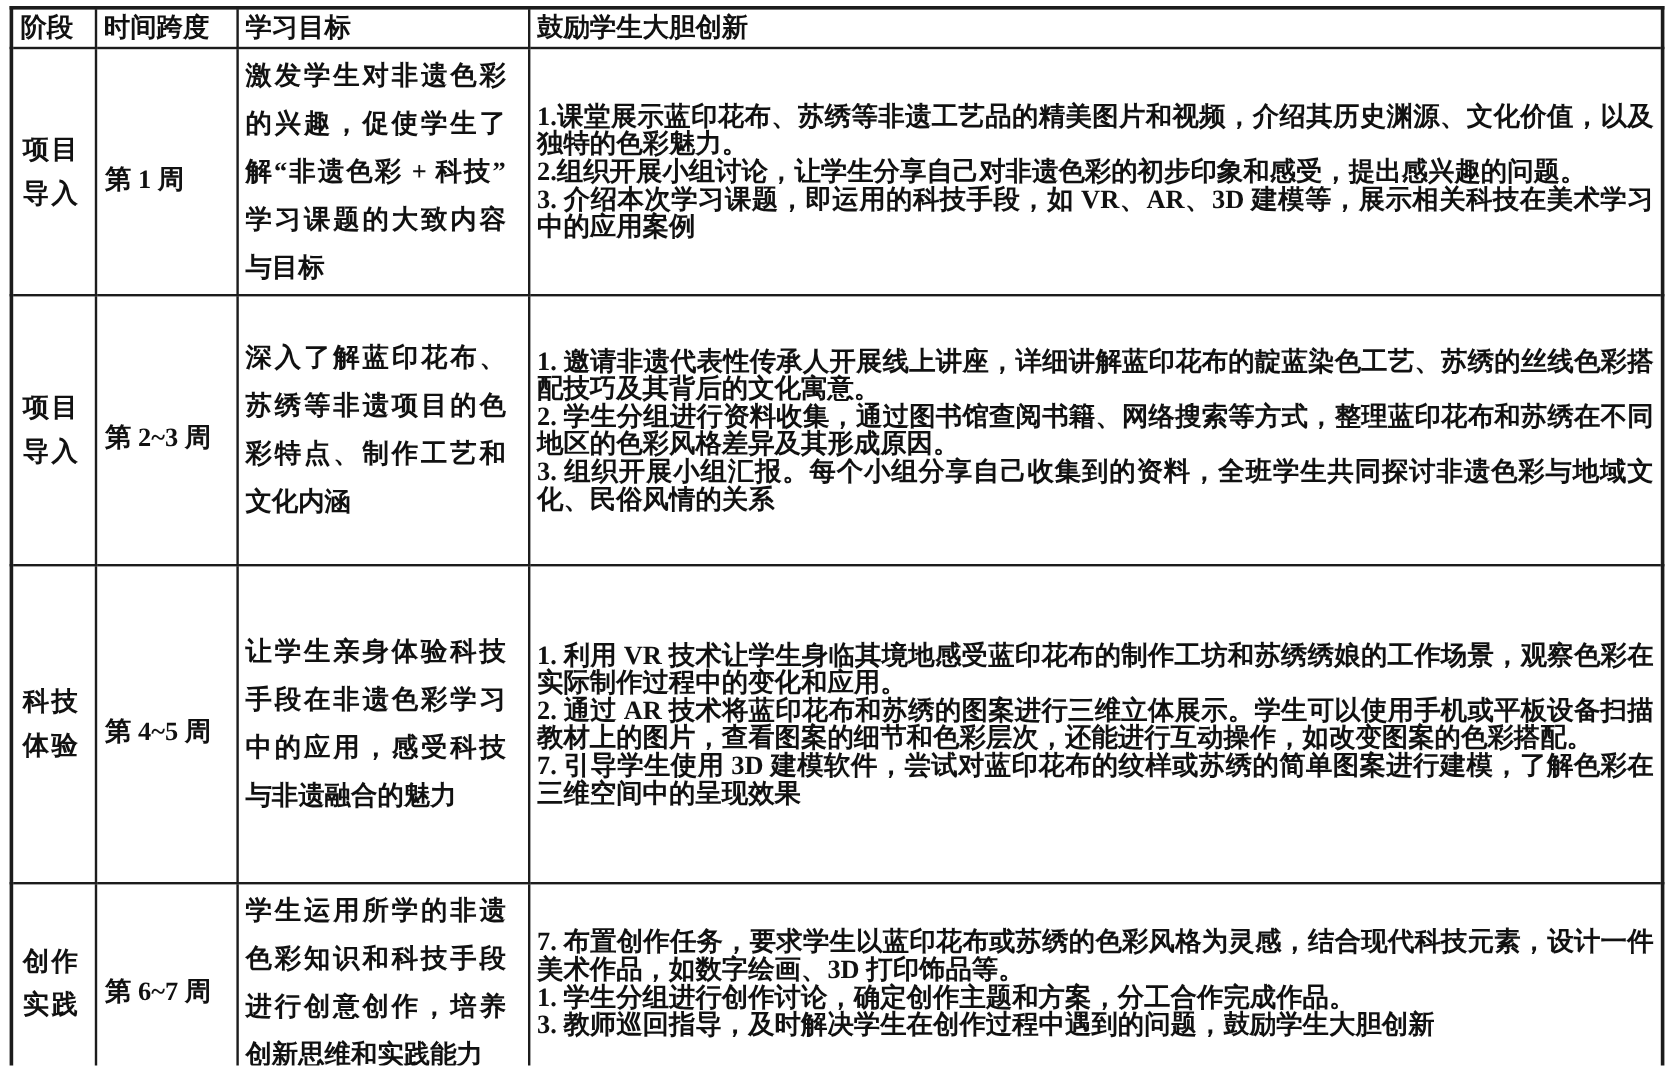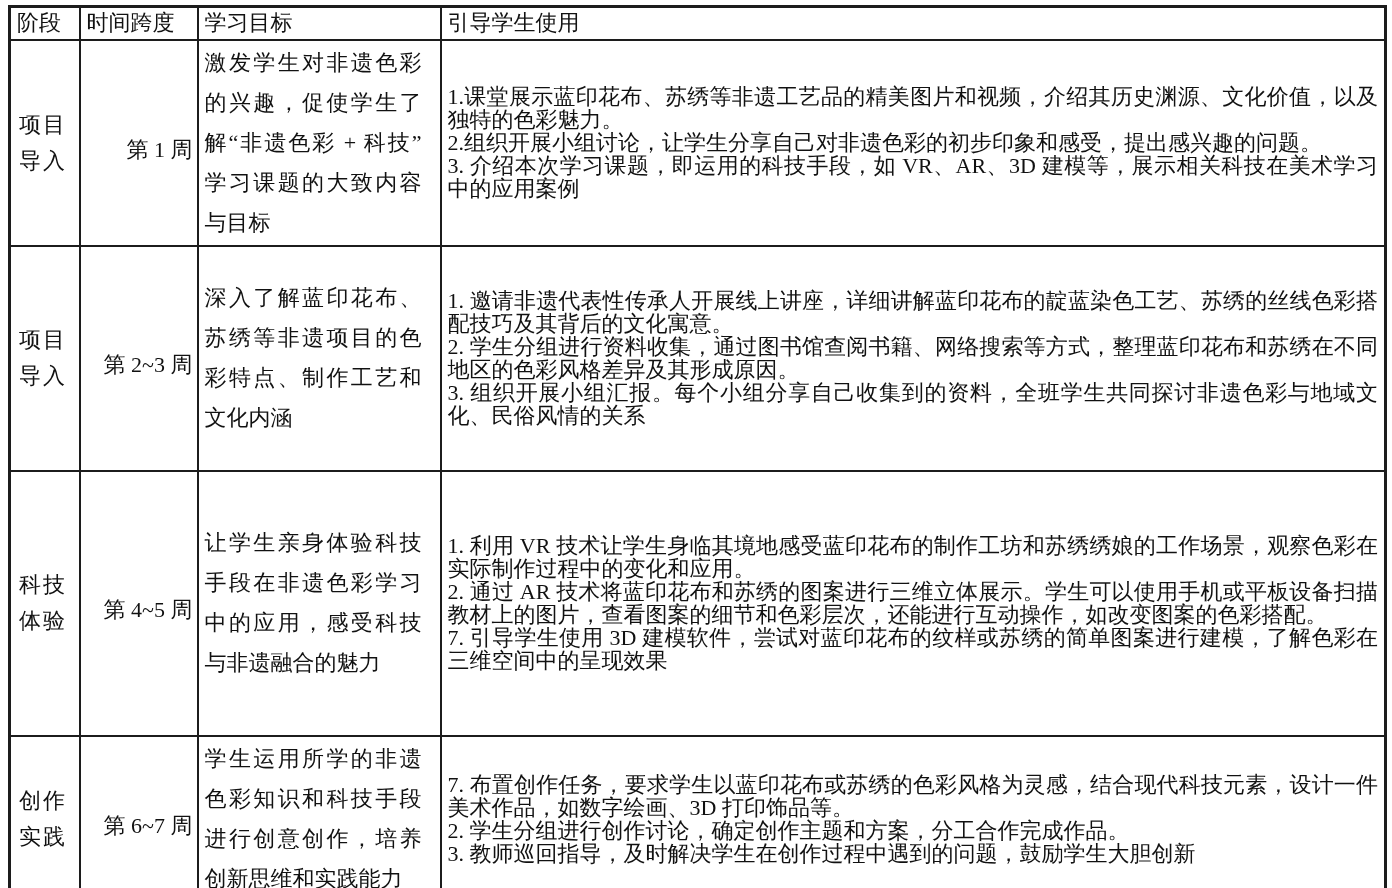--- a/index.html
+++ b/index.html
@@ -28,21 +28,21 @@
     border-bottom-width: 4px;
     font-size: 22px;
   }
   col.c1 { width: 70px; }
   col.c2 { width: 118px; }
   col.c3 { width: 243px; }
   col.c4 { width: 945px; }
   th, td {
     border: 2px solid #1c1c1c;
     vertical-align: middle;
-    font-weight: normal;
+    font-weight: bold;
     box-sizing: border-box;
     margin-top: 20px;
   }
   thead tr { height: 33px; }
   th {
     text-align: left;
     padding: 1px 4px 1px 6px;
     line-height: 28px;
     white-space: nowrap;
     overflow: hidden;
@@ -54,21 +54,20 @@
   td.stage {
     padding: 2px 4px 2px 8px;
     line-height: 36px;
     letter-spacing: 2px;
   }
   td.time {
     padding: 16px 4px 2px 7px;
     line-height: 30px;
     white-space: nowrap;
     overflow: hidden;
-    text-align: right;
   }
   td.goal {
     padding: 2px 18px 2px 6px;
     line-height: 40px;
     text-align: justify;
   }
   td.tasks {
     padding: 2px 6px 2px 6px;
     line-height: 23px;
     vertical-align: middle;
@@ -87,21 +86,21 @@
       <col class="c1">
         <col class="c2">
         <col class="c3">
         <col class="c4">
     </colgroup>
     <thead>
       <tr>
         <th>阶段</th>
         <th>时间跨度</th>
         <th>学习目标</th>
-        <th>引导学生使用</th>
+        <th>鼓励学生大胆创新</th>
       </tr>
     </thead>
     <tbody>
       <tr class="r1">
         <td class="stage">项目导入</td>
         <td class="time">第 1 周</td>
         <td class="goal">激发学生对非遗色彩的兴趣，促使学生了解“非遗色彩 + 科技”学习课题的大致内容与目标</td>
         <td class="tasks">
           <div class="task">1.课堂展示蓝印花布、苏绣等非遗工艺品的精美图片和视频，介绍其历史渊源、文化价值，以及独特的色彩魅力。</div>
           <div class="task">2.组织开展小组讨论，让学生分享自己对非遗色彩的初步印象和感受，提出感兴趣的问题。</div>
@@ -127,19 +126,19 @@
           <div class="task">2. 通过 AR 技术将蓝印花布和苏绣的图案进行三维立体展示。学生可以使用手机或平板设备扫描教材上的图片，查看图案的细节和色彩层次，还能进行互动操作，如改变图案的色彩搭配。</div>
           <div class="task">7. 引导学生使用 3D 建模软件，尝试对蓝印花布的纹样或苏绣的简单图案进行建模，了解色彩在三维空间中的呈现效果</div>
         </td>
       </tr>
       <tr class="r4">
         <td class="stage">创作实践</td>
         <td class="time">第 6~7 周</td>
         <td class="goal">学生运用所学的非遗色彩知识和科技手段进行创意创作，培养创新思维和实践能力</td>
         <td class="tasks">
           <div class="task">7. 布置创作任务，要求学生以蓝印花布或苏绣的色彩风格为灵感，结合现代科技元素，设计一件美术作品，如数字绘画、3D 打印饰品等。</div>
-          <div class="task">2. 学生分组进行创作讨论，确定创作主题和方案，分工合作完成作品。</div>
+          <div class="task">1. 学生分组进行创作讨论，确定创作主题和方案，分工合作完成作品。</div>
           <div class="task">3. 教师巡回指导，及时解决学生在创作过程中遇到的问题，鼓励学生大胆创新</div>
         </td>
       </tr>
     </tbody>
   </table>
 </div>
 
 </body></html>

